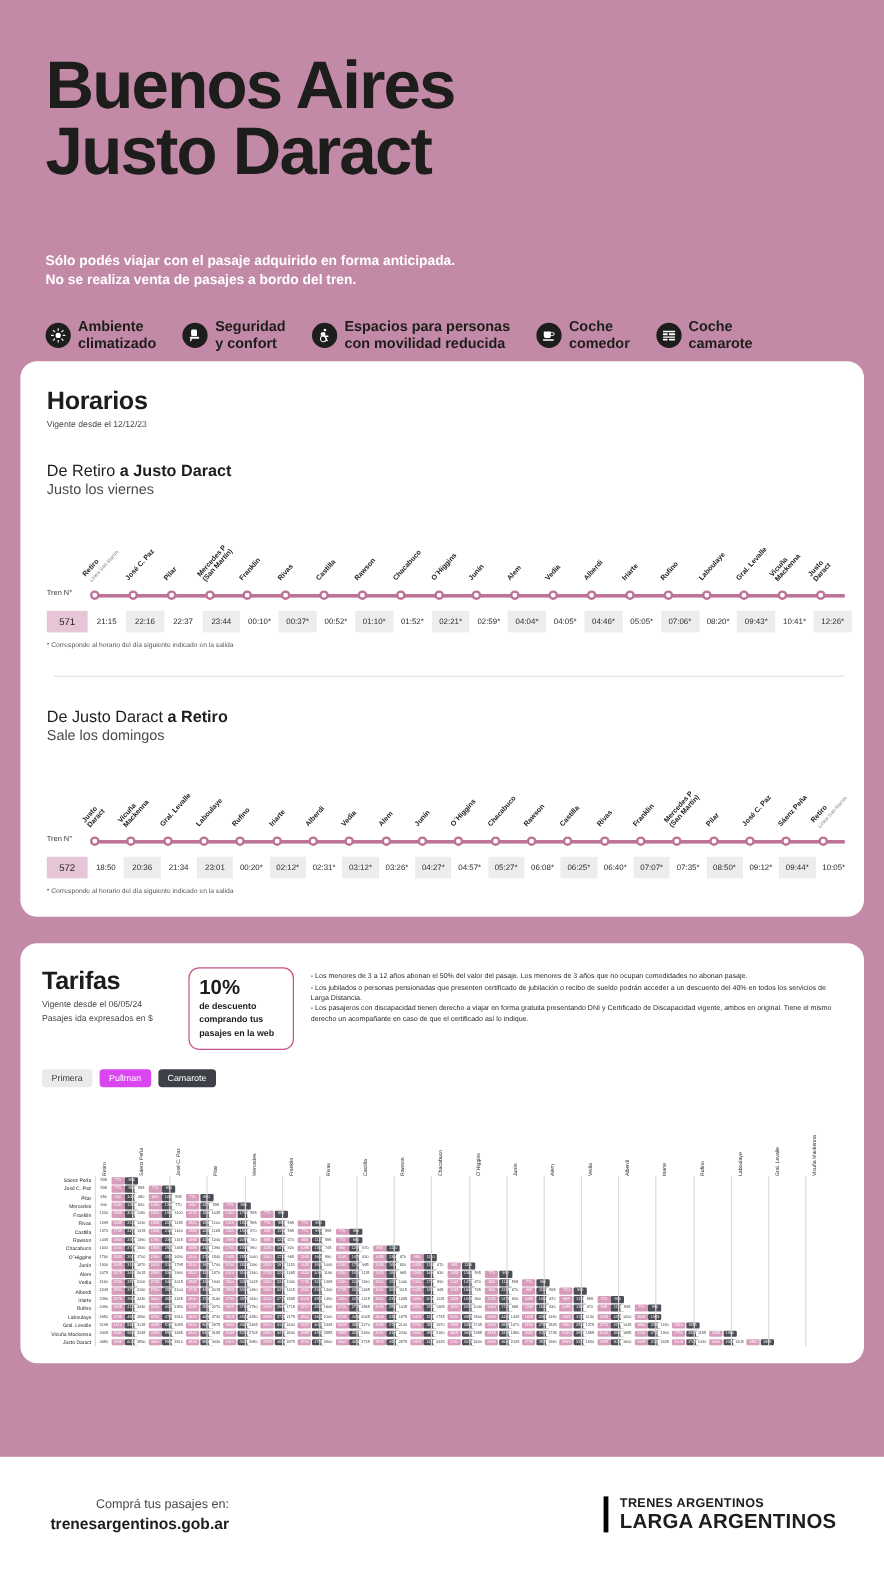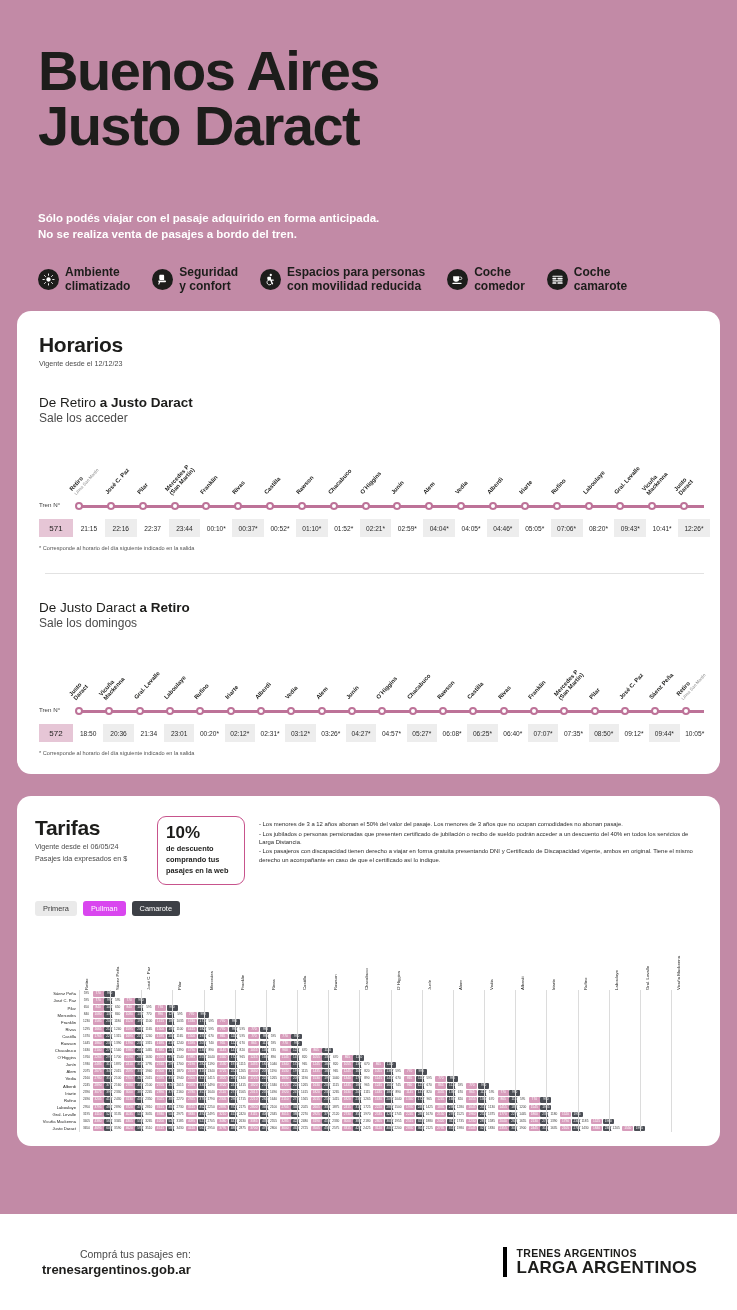--- a/index.html
+++ b/index.html
@@ -50,21 +50,21 @@
     white-space:pre-line;
   }
 
   
   .card{
     background:#ffffff;
     border-radius:14px;
     margin:0 17px;
     box-sizing:border-box;
   }
-  #horarios-card{margin-top:18px;padding:22px 10px 18px 22px;}
+  #horarios-card{margin-top:8px;padding:22px 10px 18px 22px;}
   #tarifas-card{margin-top:22px;padding:20px 18px 14px 18px;}
 
   .card h2{
     margin:0;
     font-size:21px;
     font-weight:bold;
     letter-spacing:-0.3px;
     color:#1d1d1b;
   }
   .sub-small{font-size:7.2px;color:#4a4a4a;margin-top:2px;line-height:1.35;}
@@ -314,21 +314,21 @@
         </div>
       </div>
   </div>
 
   <div class="card" id="horarios-card">
     <h2>Horarios</h2>
     <div class="sub-small">Vigente desde el 12/12/23</div>
     <div id="directions">
         <div class="dir-block">
           <div class="dir-title"><span class="light">De Retiro </span><span>a Justo Daract</span></div>
-          <div class="dir-days">Sale los acceder</div>
+          <div class="dir-days">Justo los viernes</div>
           <div class="line-wrap">
             <div class="lbl-row">
               <div class="stn-lbl">
                 <span>Retiro<em>Línea San Martín</em></span>
               </div>
               <div class="stn-lbl">
                 <span>José C. Paz</span>
               </div>
               <div class="stn-lbl">
                 <span>Pilar</span>

